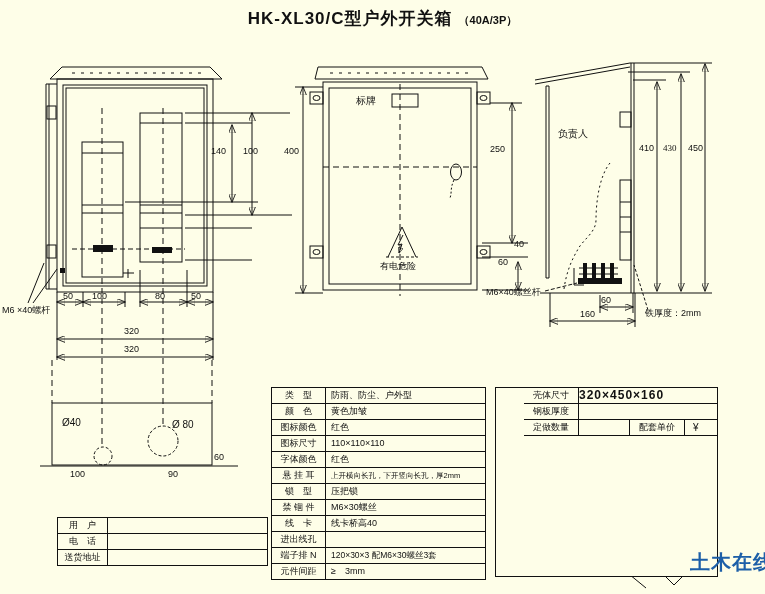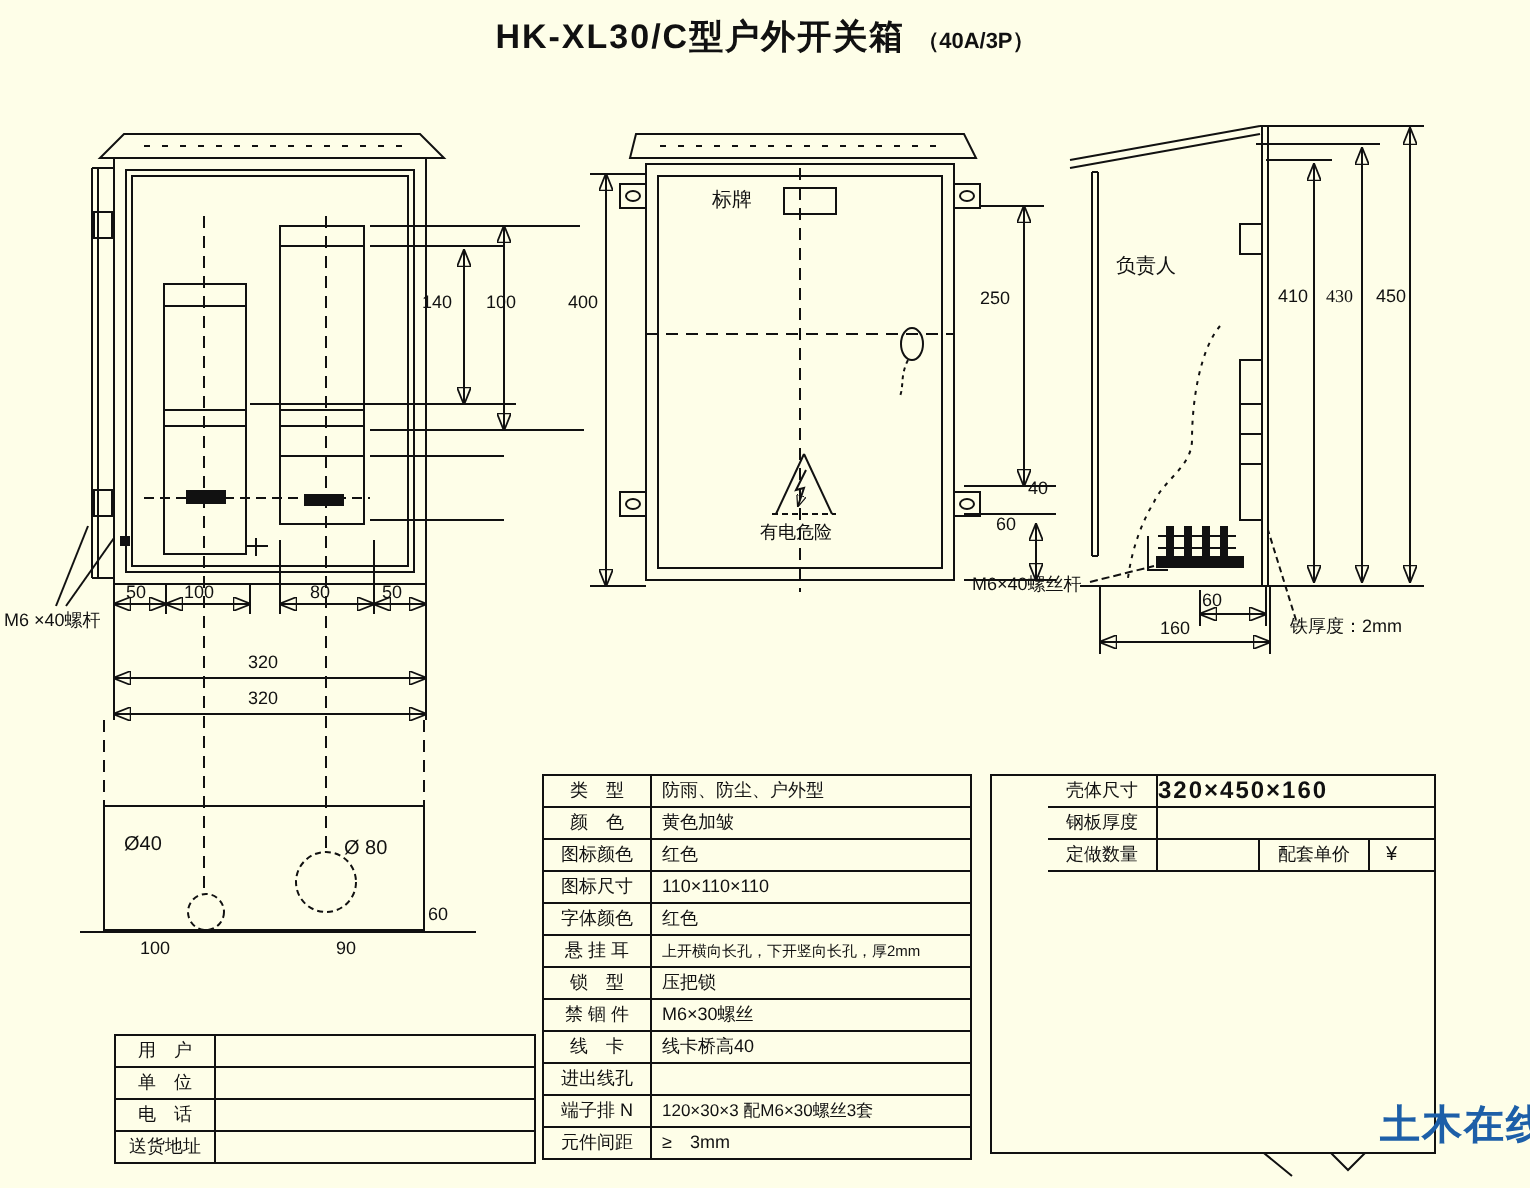--- a/index.html
+++ b/index.html
@@ -365,24 +365,20 @@
       <div class="yen">¥</div>
     </div>
   </div>
 
   <div class="contact">
     <div class="row">
         <div class="lab">用　户</div>
         <div class="val"></div>
       </div>
     <div class="row">
-        <div class="lab">单　位</div>
-        <div class="val"></div>
-      </div>
-    <div class="row">
         <div class="lab">电　话</div>
         <div class="val"></div>
       </div>
     <div class="row">
         <div class="lab">送货地址</div>
         <div class="val"></div>
       </div>
   </div>
 
   <span class="wm-name">土木在线</span>

